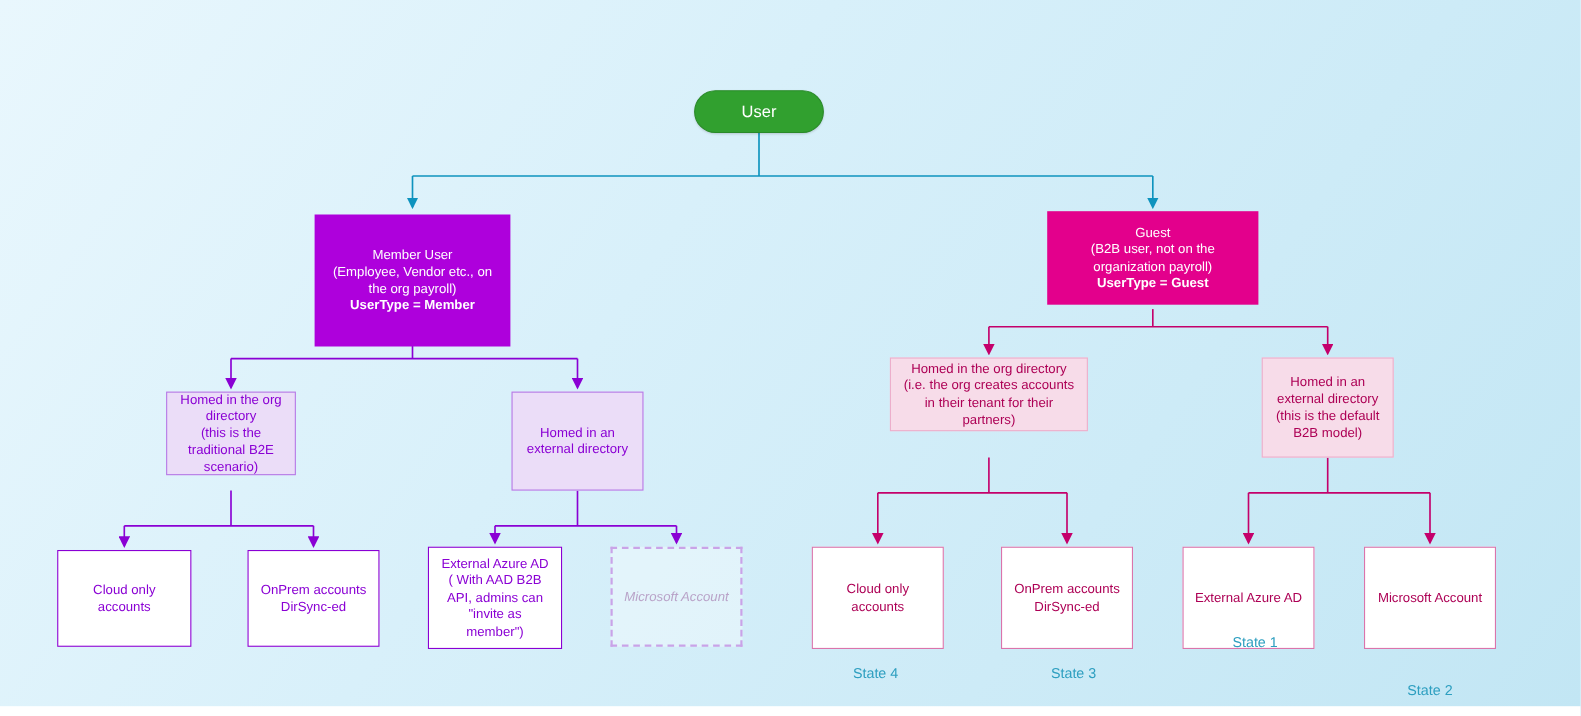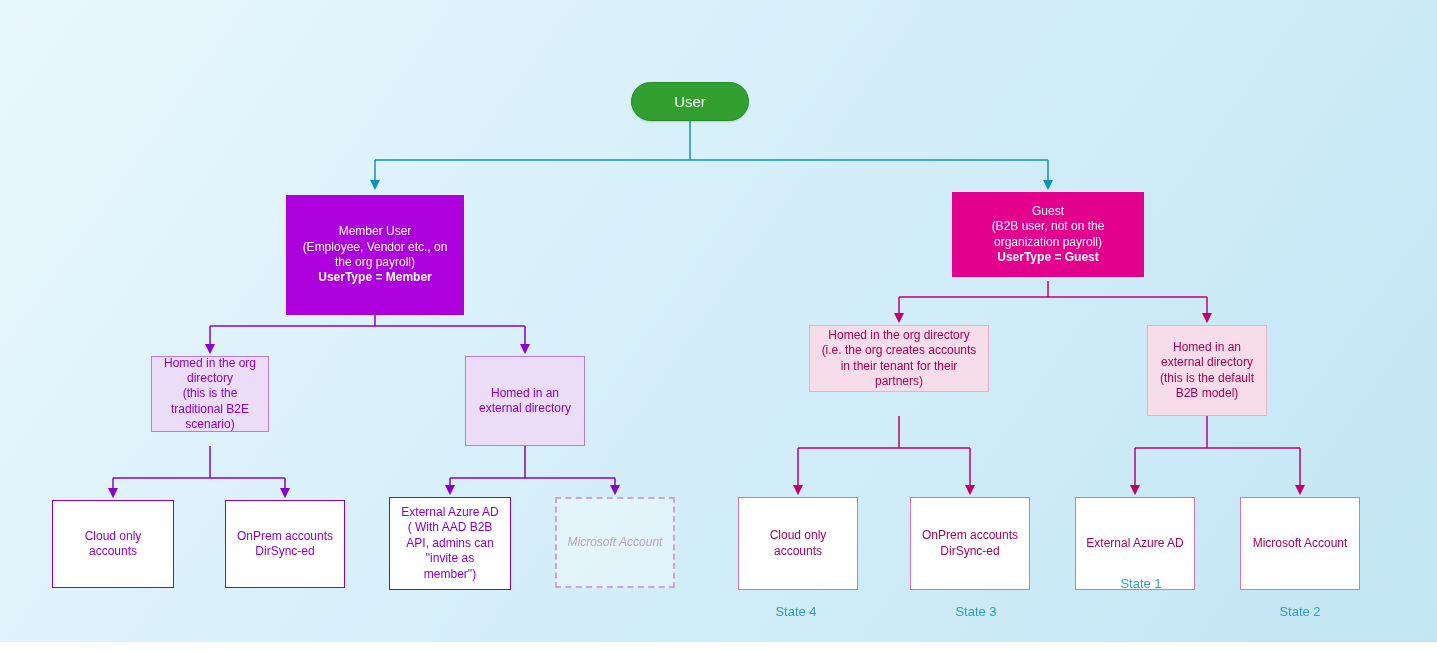--- a/index.html
+++ b/index.html
@@ -183,16 +183,16 @@
     <span>External Azure AD</span>
   </div>
 
   <div class="node pink-leaf" style="left:1240px;top:497px;width:120px;height:93px;">
     <span>Microsoft Account</span>
   </div>
 
   <div class="state" style="left:741px;top:604px;">State 4</div>
   <div class="state" style="left:921px;top:604px;">State 3</div>
   <div class="state" style="left:1086px;top:576px;">State 1</div>
-  <div class="state" style="left:1245px;top:604px;">State 2</div>
+  <div class="state" style="left:1245px;top:620px;">State 2</div>
 
   <div class="bottom-strip"></div>
 </div>
 
 </body></html>

